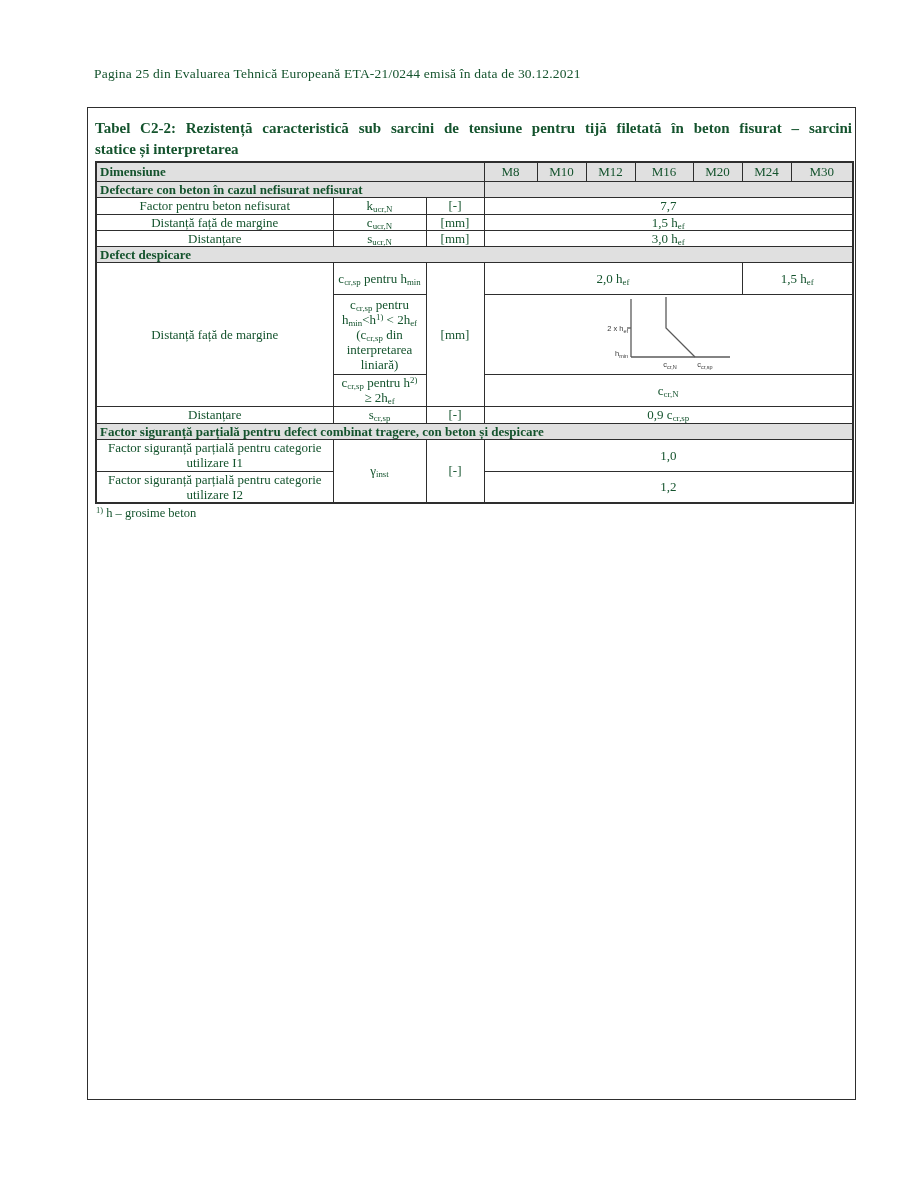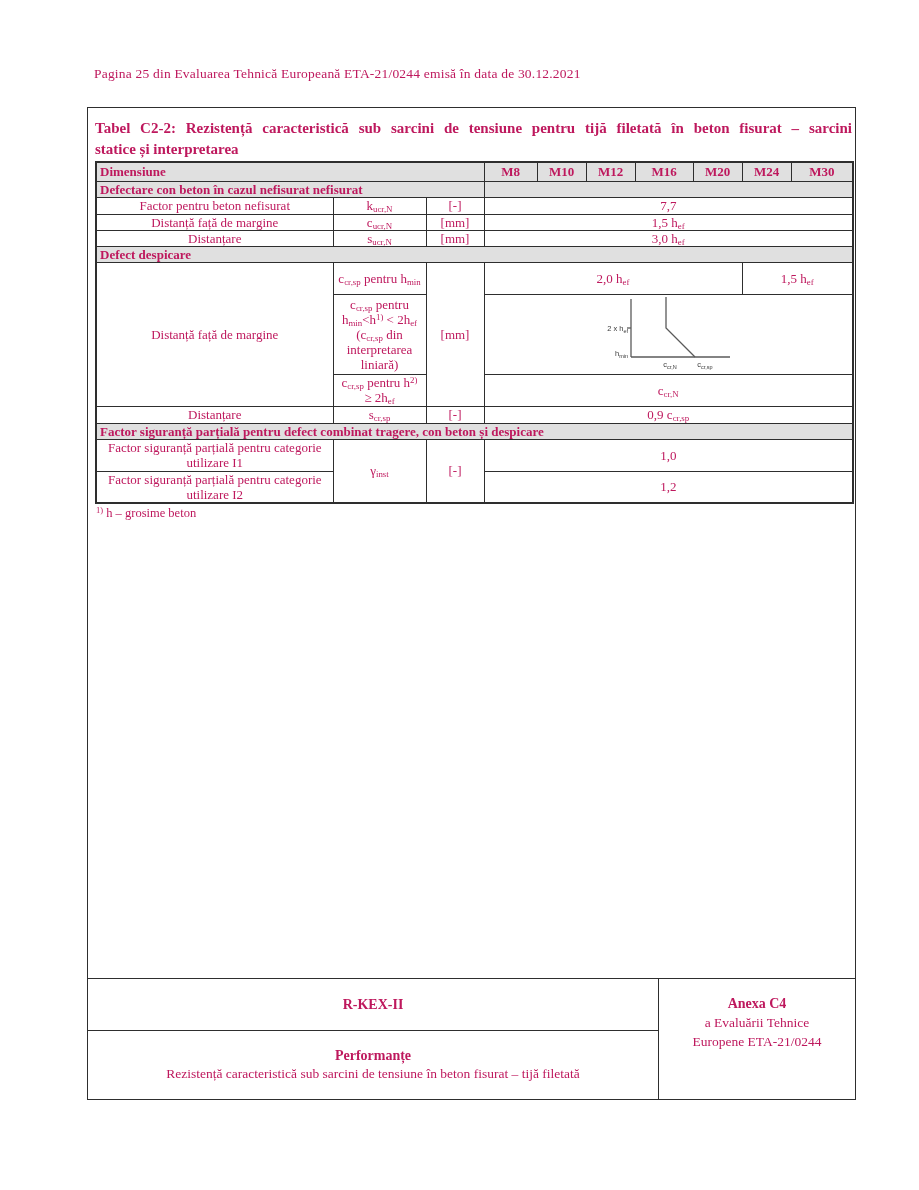--- a/index.html
+++ b/index.html
@@ -1,19 +1,19 @@
 <!DOCTYPE html>
 <html><head>
 <meta charset="utf-8">
 <style>
   html,body { margin:0; padding:0; background:#888; }
   .page {
     position:relative; width:919px; height:1190px; margin:0 auto;
     background:#ffffff; overflow:hidden;
-    font-family:"Liberation Serif", serif; color:#be185d;
+    font-family:"Liberation Serif", serif; color:#14532d;
   }
   .header-line { position:absolute; left:94px; top:66px; font-size:13.5px; letter-spacing:0.2px; }
 
   .frame {
     position:absolute; left:87px; top:107px; width:769px; height:993px;
     border:1.5px solid #2e2e2e; box-sizing:border-box;
   }
 
   .tbl-title { position:absolute; left:7px; top:10px; width:757px; font-weight:bold; font-size:15px; line-height:21px; }
   .tbl-title .t1 { text-align:justify; text-align-last:justify; }
@@ -22,21 +22,21 @@
   table.main {
     position:absolute; left:7px; top:53px; width:757px;
     border-collapse:collapse; table-layout:fixed;
     font-size:13px; line-height:15px;
   }
   table.main { border:2px solid #2e2e2e; }
   table.main td { border:1px solid #2e2e2e; padding:0 3px; vertical-align:middle; overflow:hidden; }
   td.lbl { text-align:center; padding-left:6px; }
   td.ctr { text-align:center; }
   td.sec { background:#e0e0e0; font-weight:bold; text-align:left; padding-left:6px;margin-top:20px; }
-  td.hdr { background:#e0e0e0; font-weight:bold;text-align:center; }
+  td.hdr { background:#e0e0e0; font-weight:normal;text-align:center; }
   tr.rh19{height:19px;} tr.rh17{height:17px;} tr.rh16{height:16px;}
   tr.rh32{height:32px;} tr.rh80{height:80px;}
   sub { font-size:0.68em; line-height:0; vertical-align:-0.25em; }
   sup { font-size:0.68em; line-height:0; vertical-align:0.5em; }
 
   .diagram-cell { position:relative; padding:0 !important; }
   .diagram-cell svg { display:block; margin:0 auto; }
   .dg-line { stroke:#5a5a5a; stroke-width:1.3; fill:none; }
   .dg-text { font-size:7.5px; fill:#3a3a3a; font-family:"Liberation Sans", sans-serif; }
   .dg-sub { font-size:5.5px; }
@@ -187,27 +187,15 @@
 
       <tr class="rh32">
         <td class="ctr">Factor siguranță parțială pentru categorie utilizare I2</td>
         <td class="ctr" colspan="7">1,2</td>
       </tr>
     </tbody>
       </table>
 
     <div class="footnote"><sup>1)</sup><span> h – grosime beton</span></div>
 
-    <div class="footer">
-      <div class="f-product">R-KEX-II</div>
-      <div class="f-right">
-        <div class="f-annex">Anexa C4</div>
-        <div>a Evaluării Tehnice</div>
-        <div>Europene ETA-21/0244</div>
-      </div>
-      <div class="f-perf">
-        <div class="f-perf-title">Performanțe</div>
-        <div>Rezistență caracteristică sub sarcini de tensiune în beton fisurat – tijă filetată</div>
-      </div>
-    </div>
 
   </div>
 </div>
 
 </body></html>

